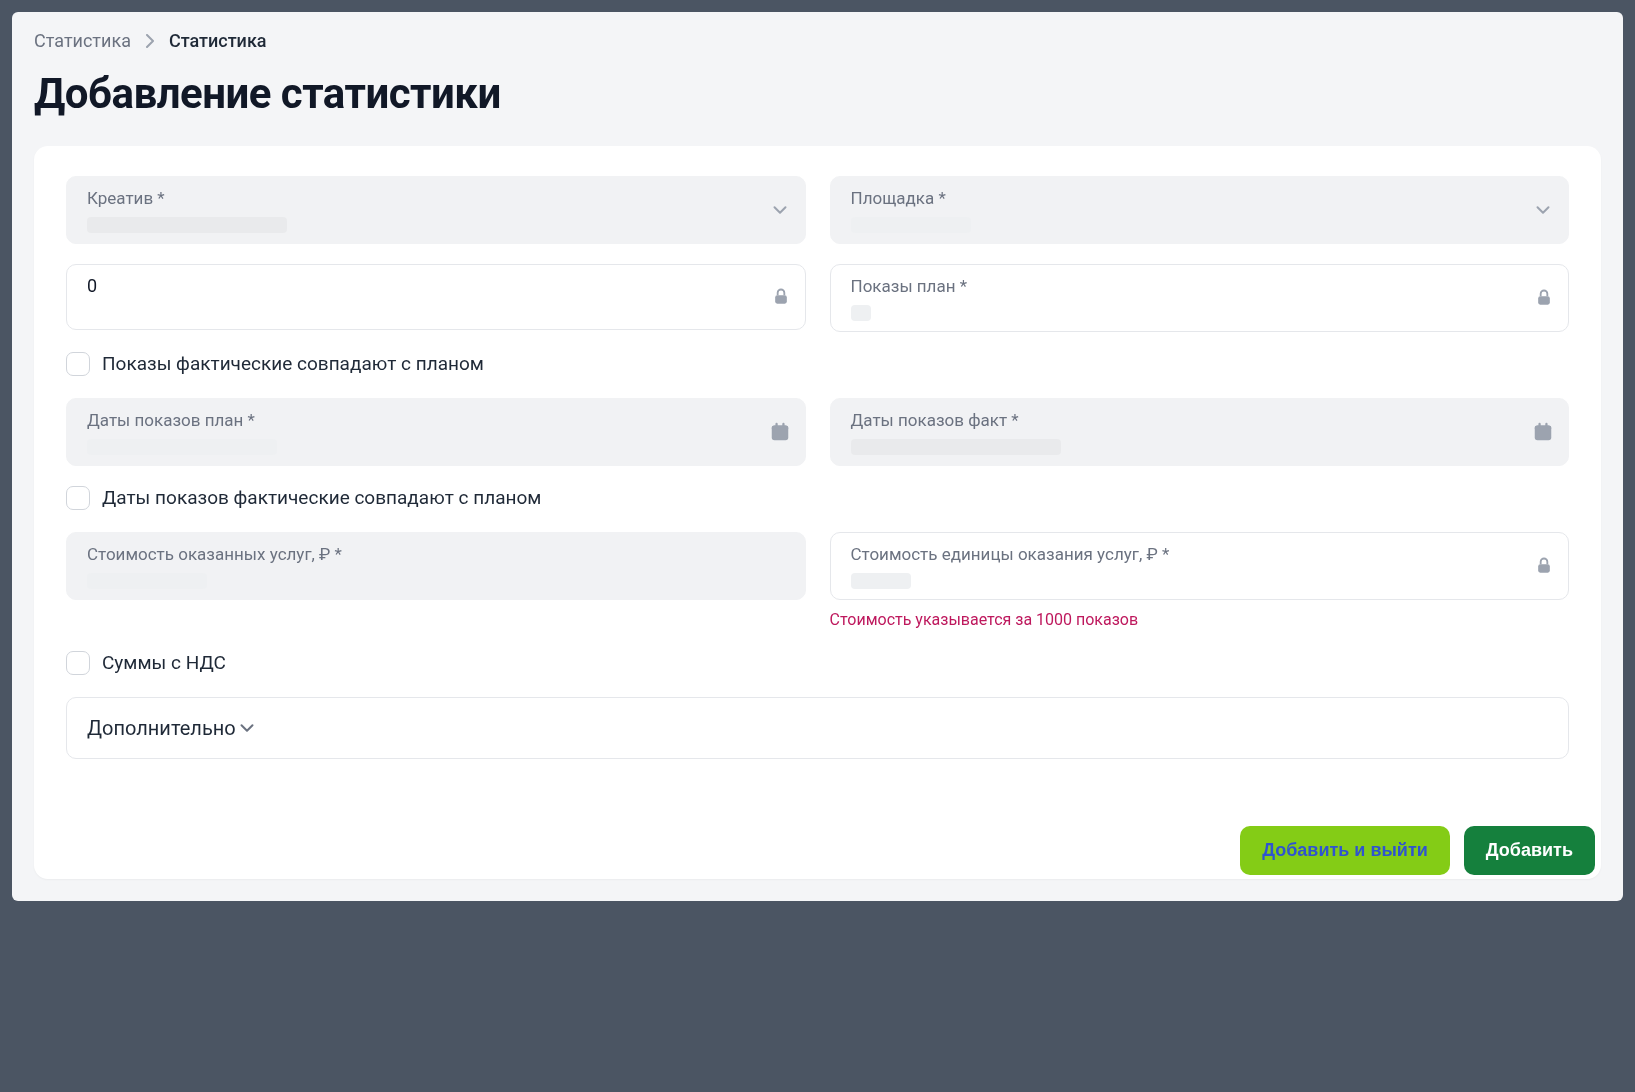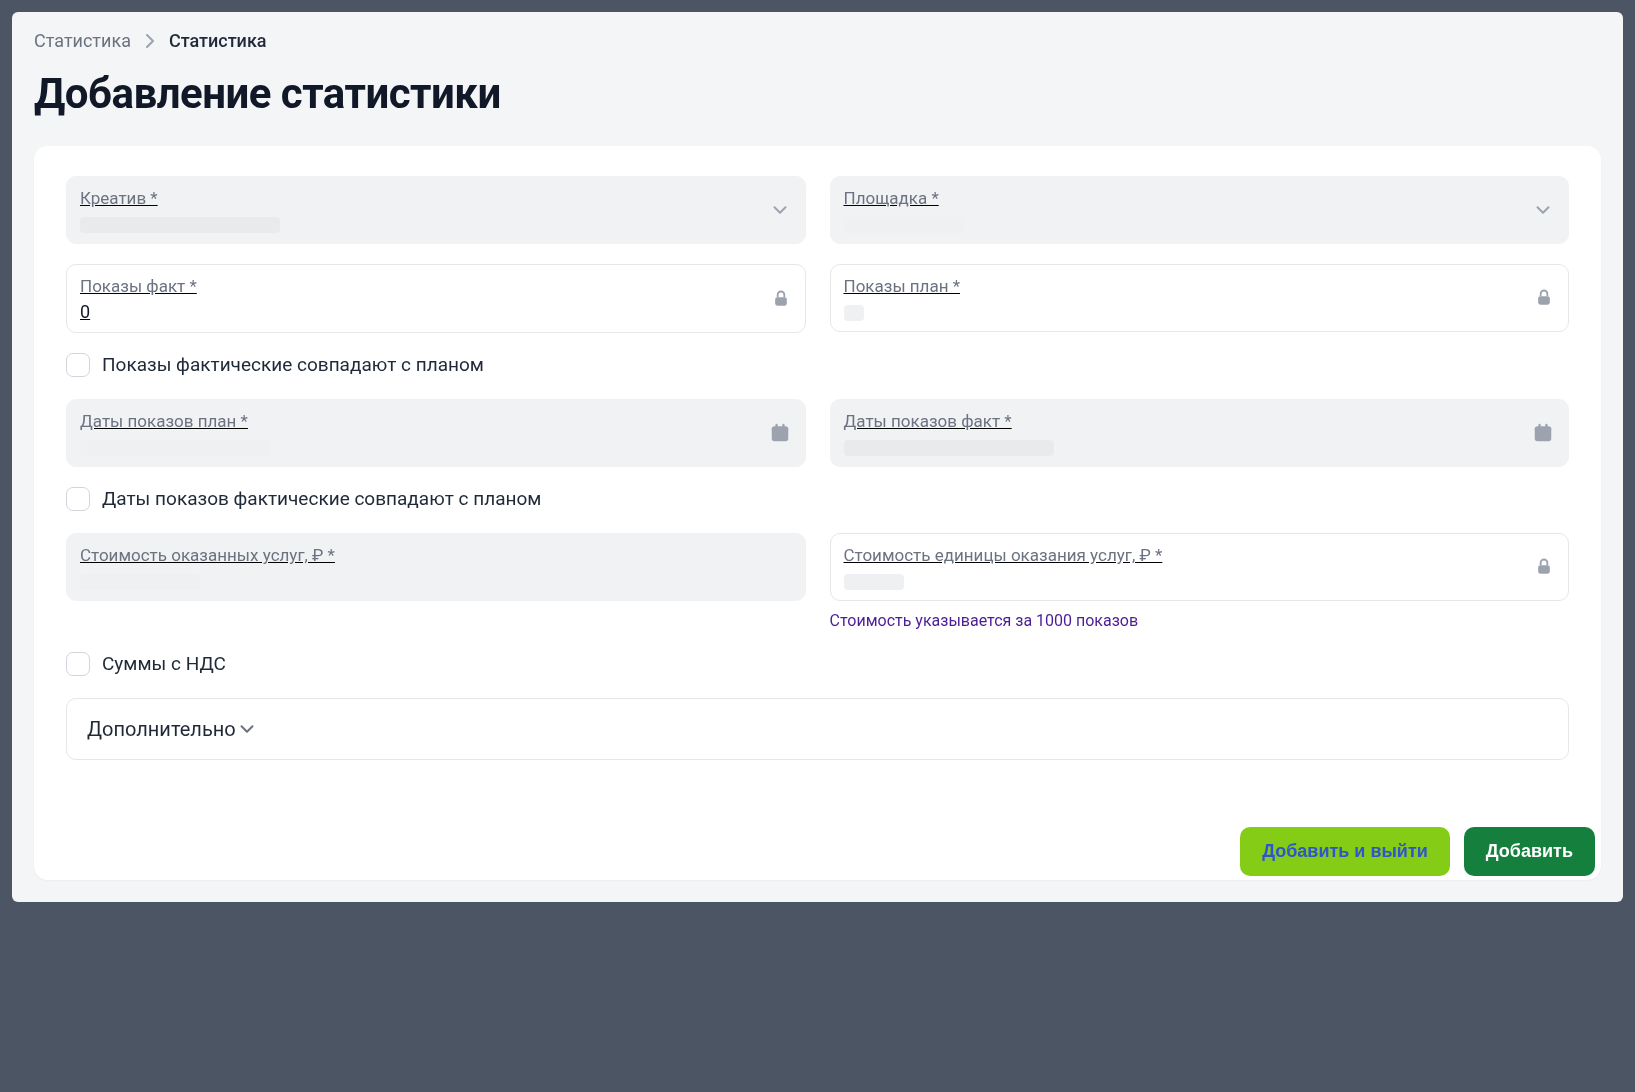--- a/index.html
+++ b/index.html
@@ -38,26 +38,25 @@
   border-radius: 14px;
   padding: 30px 32px 120px 32px;
   box-shadow: 0 1px 2px rgba(0,0,0,0.04);
 }
 .row { display: flex; gap: 24px; margin-bottom: 20px; }
 .col { flex: 1; min-width: 0; }
 
 .field {
   position: relative;
   border-radius: 10px;
-  padding: 10px 14px 10px 13px;
+  padding: 10px 14px 10px 20px;
   min-height: 66px;
   display: flex;
   flex-direction: column;
   justify-content: flex-start;
-  text-decoration: underline;
 }
 .field.filled { background: #f1f2f4; border: 1px solid #f1f2f4; }
 .field.outlined { background: #fff; border: 1px solid #e5e7eb; }
 .field-label {
   font-size: 17px;
   color: #6b7280;
   line-height: 1.3;
   margin-bottom: 4px;
 }
 .field-value {
@@ -96,21 +95,21 @@
   border-radius: 7px;
   background: #fff;
   flex-shrink: 0;
 }
 .checkbox-label {
   font-size: 19px;
   color: #1f2937;
 }
 .helper {
   font-size: 16px;
-  color: #4c1d95;
+  color: #be185d;
   margin-top: 10px;
 }
 
 .accordion {
   border: 1px solid #e5e7eb;
   border-radius: 10px;
   padding: 18px 20px;
   display: flex;
   align-items: center;
   justify-content: flex-start;
@@ -178,21 +177,20 @@
                 <path d="M6 9l6 6 6-6" stroke="currentColor" stroke-width="2.2" fill="none" stroke-linecap="round" stroke-linejoin="round"></path>
               </svg>
           </span>
         </div>
       </div>
     </div>
 
     <div class="row">
       <div class="col">
         <div class="field outlined">
-          <div class="field-label">Показы факт *</div>
           <div class="field-value">0</div>
           <span class="field-icon">
             <svg width="20" height="20" viewBox="0 0 24 24">
                 <rect x="5" y="10" width="14" height="10" rx="2.5" fill="currentColor"></rect>
                 <path d="M8 10 V7 a4 4 0 0 1 8 0 v3" stroke="currentColor" stroke-width="2.2" fill="none"></path>
               </svg>
           </span>
         </div>
       </div>
       <div class="col">

